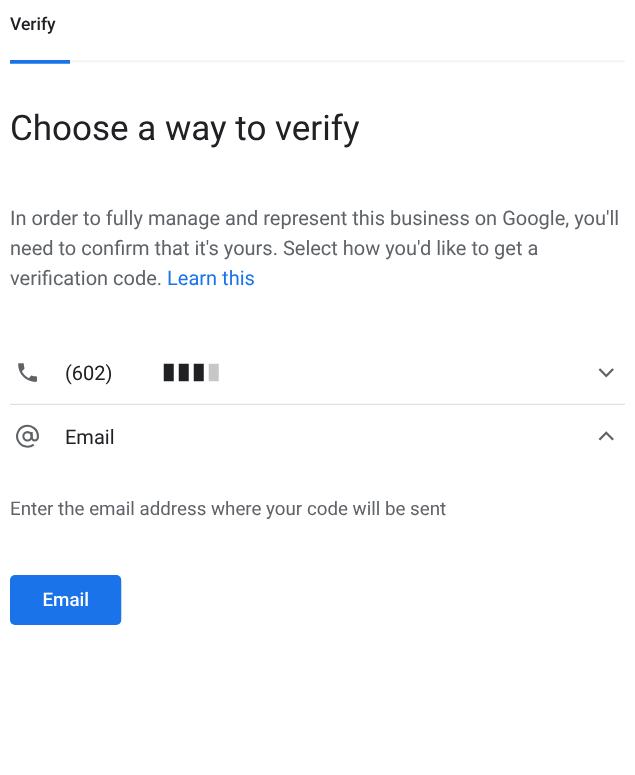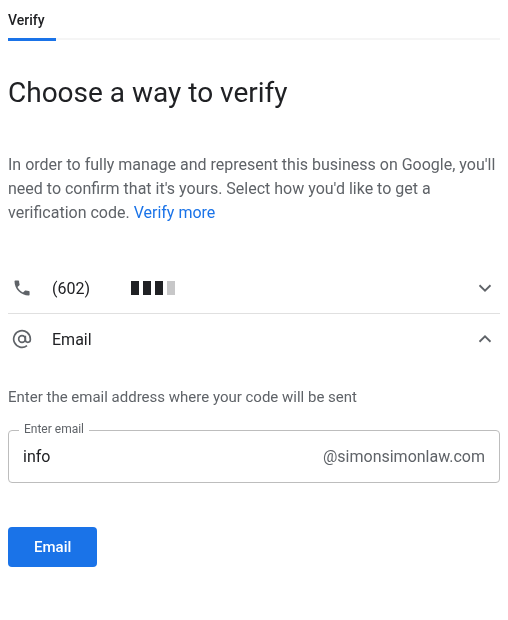--- a/index.html
+++ b/index.html
@@ -11,21 +11,21 @@
       overflow: hidden;
       color: #202124;
     }
     .container { padding: 8px; }
     .tab-bar { margin-bottom: 36px; }
     .tab-label {
       font-size: 14px;
       font-weight: 500;
       color: #202124;
       display: inline-block;
-      padding: 4px 0 10px 0;
+      padding: 4px 0 20px 0;
     }
     .tab-underline-track {
       width: 100%;
       height: 2px;
       background: #f5f5f5;
       position: relative;
     }
     .tab-underline-active {
       position: absolute;
       top: 0; left: 0;
@@ -150,21 +150,21 @@
   <div class="tab-bar">
     <span class="tab-label">Verify</span>
     <div class="tab-underline-track">
       <div class="tab-underline-active"></div>
     </div>
   </div>
 
   <h1 class="heading">Choose a way to verify</h1>
 
   <p class="intro">
-    <span>In order to fully manage and represent this business on Google, you'll need to confirm that it's yours. Select how you'd like to get a verification code. </span><a href="#">Verify more</a>
+    <span>In order to fully manage and represent this business on Google, you'll need to confirm that it's yours. Select how you'd like to get a verification code. </span><a href="#">Learn this</a>
   </p>
 
   <div class="option-row">
     <span class="option-icon">
       <svg width="20" height="20" viewBox="0 0 24 24" fill="#5f6368">
           <path d="M6.6 10.8c1.4 2.8 3.8 5.1 6.6 6.6l2.2-2.2c.3-.3.7-.4 1-.2 1.2.4 2.4.6 3.7.6.6 0 1 .4 1 1V20c0 .6-.4 1-1 1C10.6 21 3 13.4 3 4c0-.6.4-1 1-1h3.5c.6 0 1 .4 1 1 0 1.2.2 2.5.6 3.7.1.4 0 .8-.2 1l-2.3 2.1z"></path>
         </svg>
     </span>
     <span class="option-label">
       <span>(602)</span>
@@ -195,24 +195,19 @@
     <span class="chevron">
       <svg width="22" height="22" viewBox="0 0 24 24" fill="none" stroke="#5f6368" stroke-width="2">
           <polyline points="6 15 12 9 18 15"></polyline>
         </svg>
     </span>
   </div>
 
   <div class="email-section">
     <p class="email-instruction">Enter the email address where your code will be sent</p>
 
-    <div class="input-wrapper">
-      <span class="input-legend">Enter email</span>
-      <input class="email-input" type="text" value="info" style="">
-      <span class="email-domain">@simonsimonlaw.com</span>
-    </div>
   </div>
 
   <div class="actions">
     <button class="primary-btn">Email</button>
   </div>
 
 </div>
 
 </body></html>

